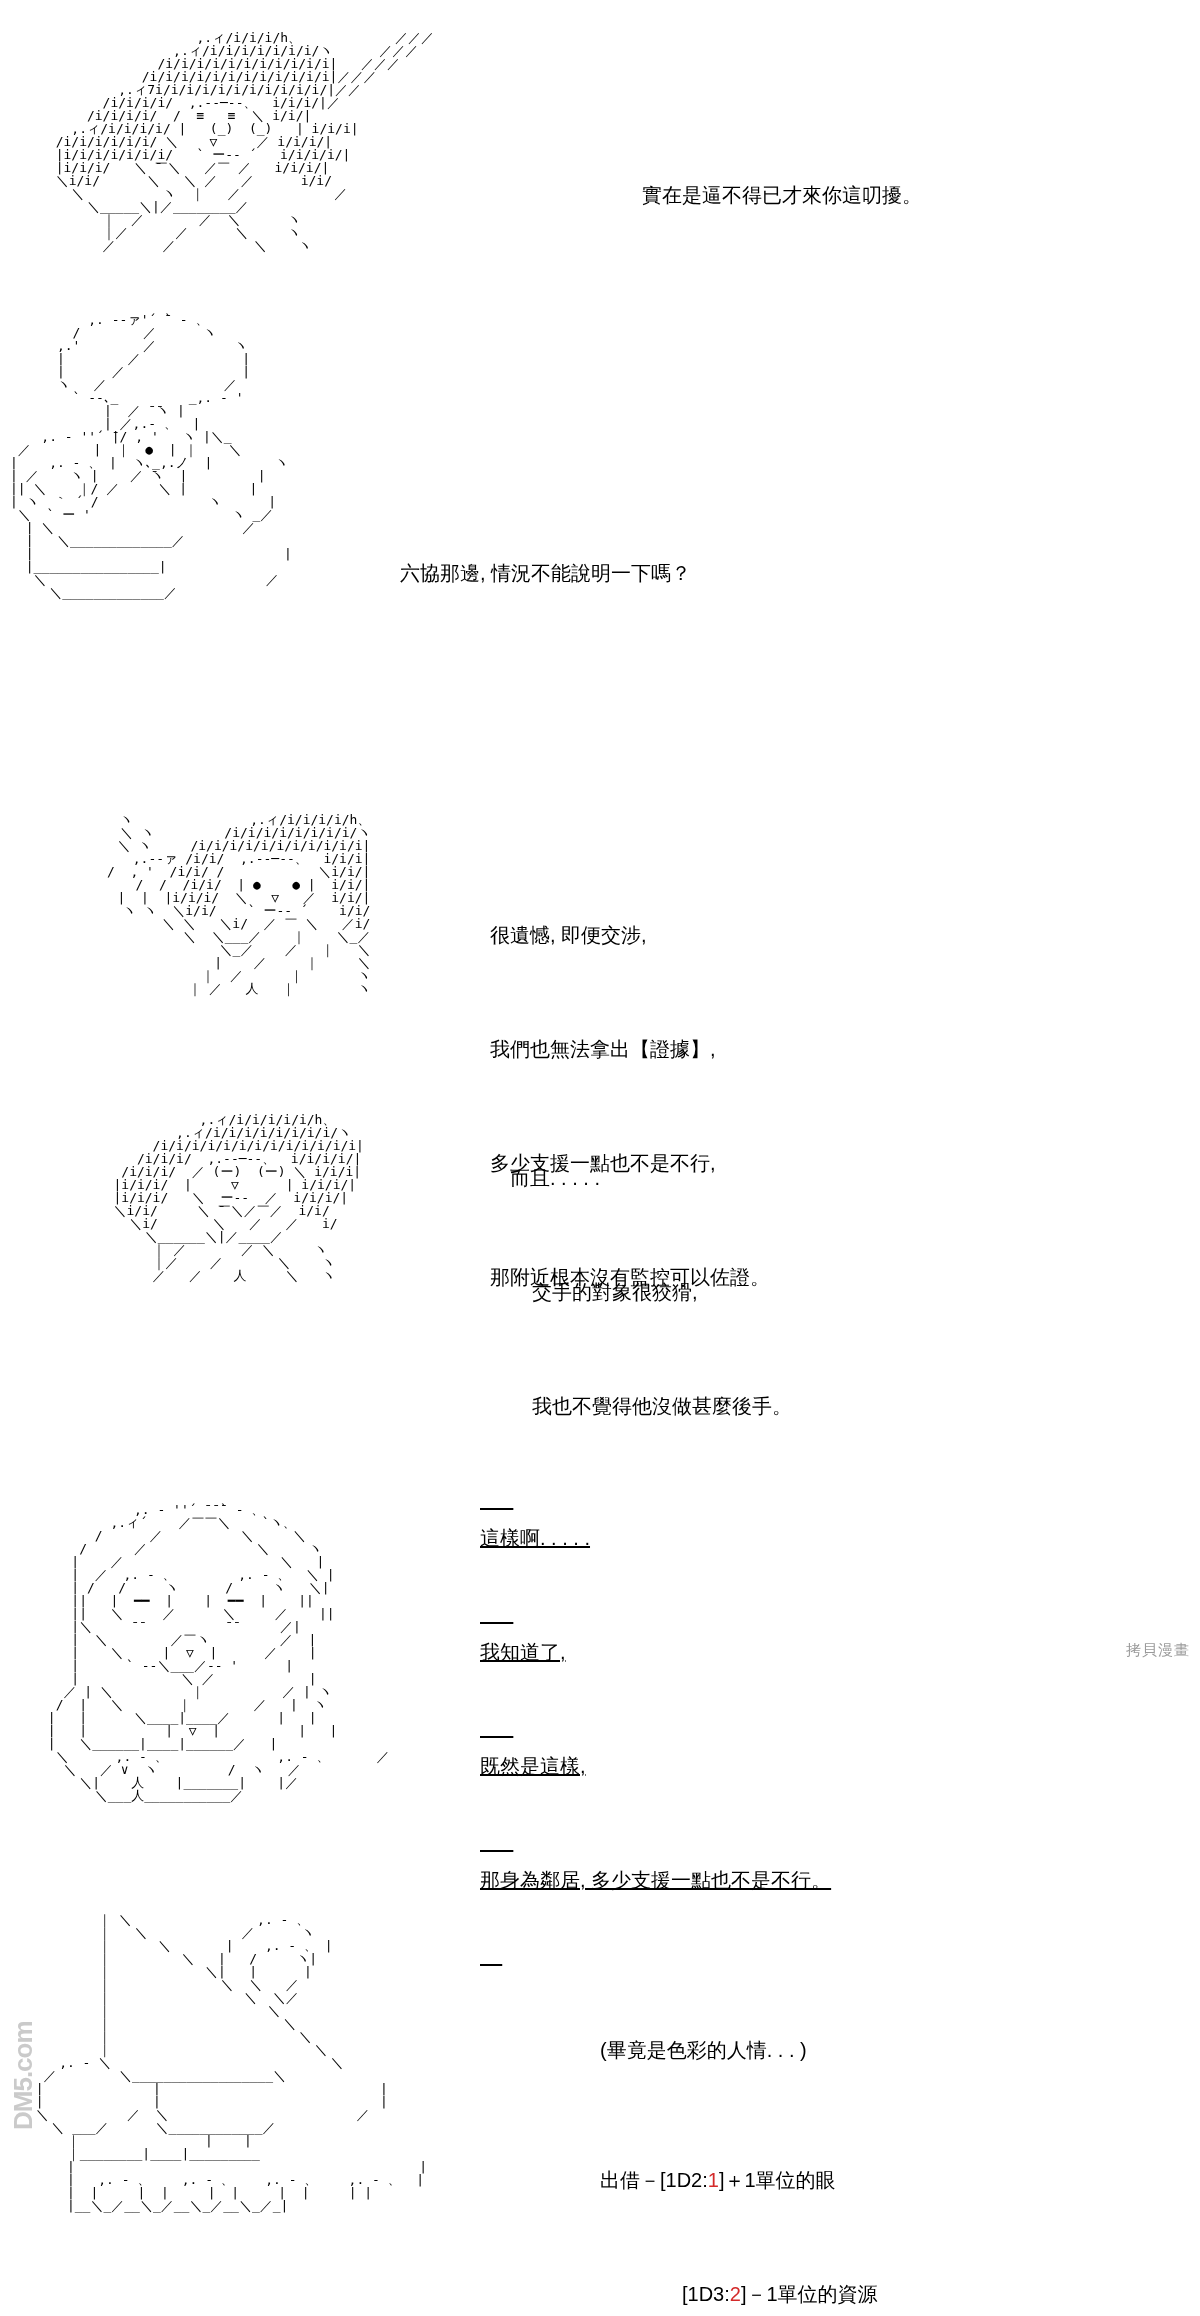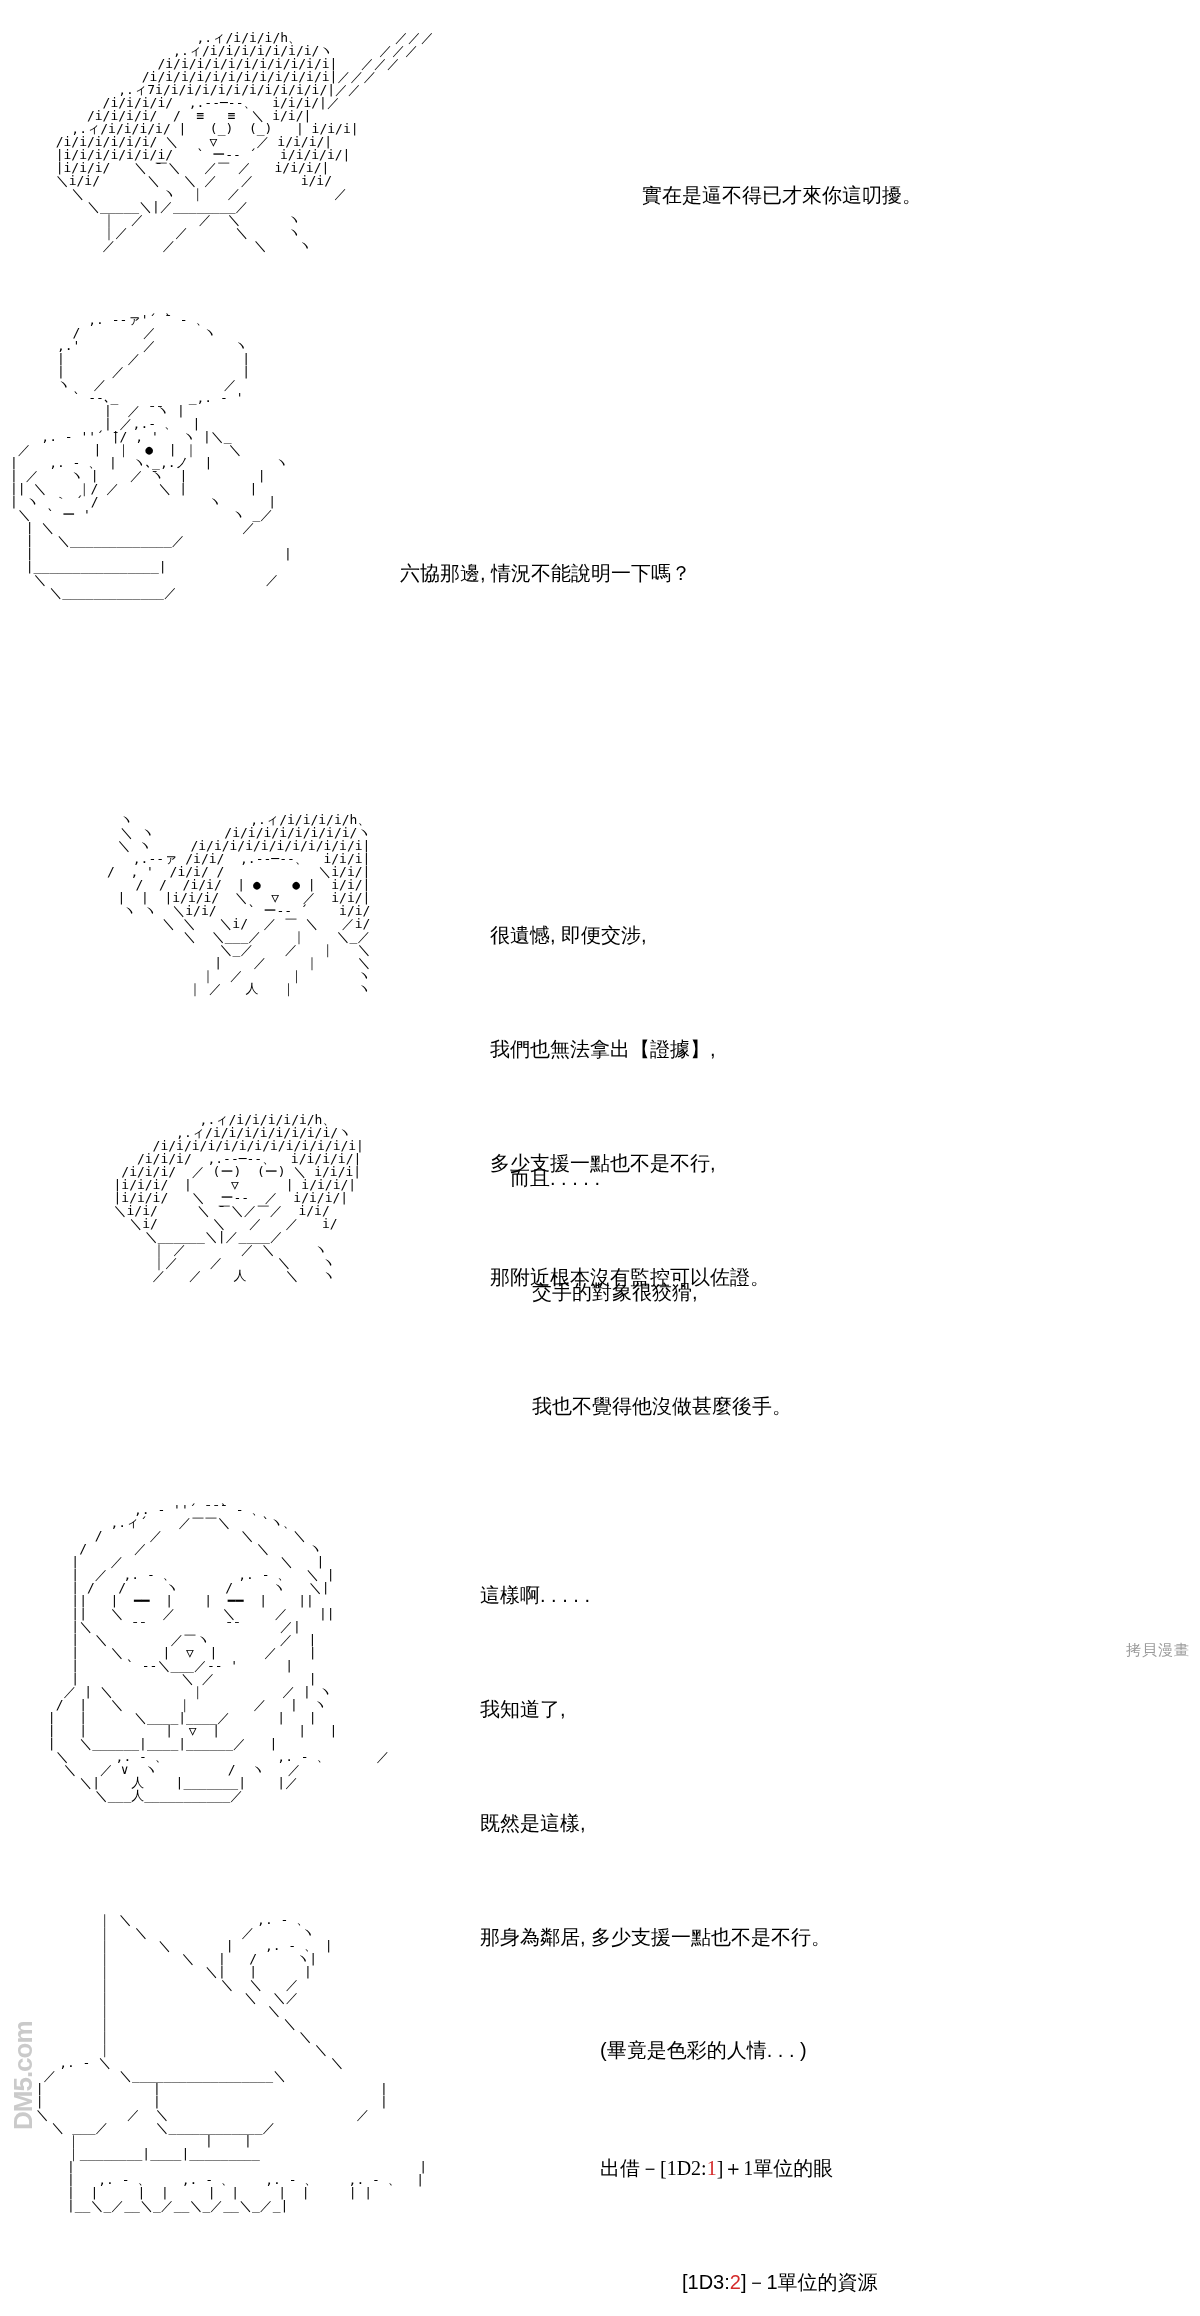--- a/index.html
+++ b/index.html
@@ -187,21 +187,21 @@
     |             ＼ ／            |
    ／ | ＼          ｜          ／ | ヽ
   /  |   ＼       ｜        ／   |  ヽ
  |   |      ＼____|____／      |   |
  |   |          |  ▽  |          |   |
  |   ＼______|____|______／   |
   ＼      ,. - 、              ,. - 、      ／
    ＼   ／ ∨  ヽ         /  ヽ   ／
      ＼|    人    |_______|    |／
        ＼___人___________／</pre>
-    <div class="lines" style="left:480px;top:1500px;">
+    <div class="lines" style="left:480px;top:1443px;text-decoration:underline;">
       <div class="indent1">這樣啊. . . . .</div>
       <div class="indent1">我知道了,</div>
       <div class="indent1">既然是這樣,</div>
       <div class="indent1">那身為鄰居, 多少支援一點也不是不行。</div>
     </div>
   </div>
 
   <div class="panel" style="left:0;top:0;">
     <pre class="aa" style="position:absolute;left:20px;top:1900px;font-size:13px;">          ｜ ＼                ,. - 、
           ｜   ＼            ／      ヽ
@@ -221,21 +221,21 @@
   ＼          ／  ＼                        ／
     ＼ ___／      ＼____________／
       ｜                |    |
       ｜________|____|_________
       |                                            |
       |   ,. - 、    ,. - 、    ,. - 、    ,. - 、  |
       |  |     |  |     |  |     |  |     | |
       |__＼_／__＼_／__＼_／__＼_／_|</pre>
     <div class="lines" style="left:600px;top:1955px;">
       <div class="indent1">(畢竟是色彩的人情. . . )</div>
-      <div class="indent1" style="margin-top:4px;font-family:Liberation Serif, serif;"><span>出借－[1D2:</span><span class="red">1</span><span>]＋1單位的眼</span></div>
+      <div class="indent1" style="margin-top:16px;"><span>出借－[1D2:</span><span class="red">1</span><span>]＋1單位的眼</span></div>
       <div class="indent2"><span>　　　[1D3:</span><span class="red">2</span><span>]－1單位的資源</span></div>
     </div>
   </div>
 
   <div class="watermark-left">DM5.com</div>
   <div class="watermark-right">拷貝漫畫</div>
 
 </div>
 
 </body></html>

